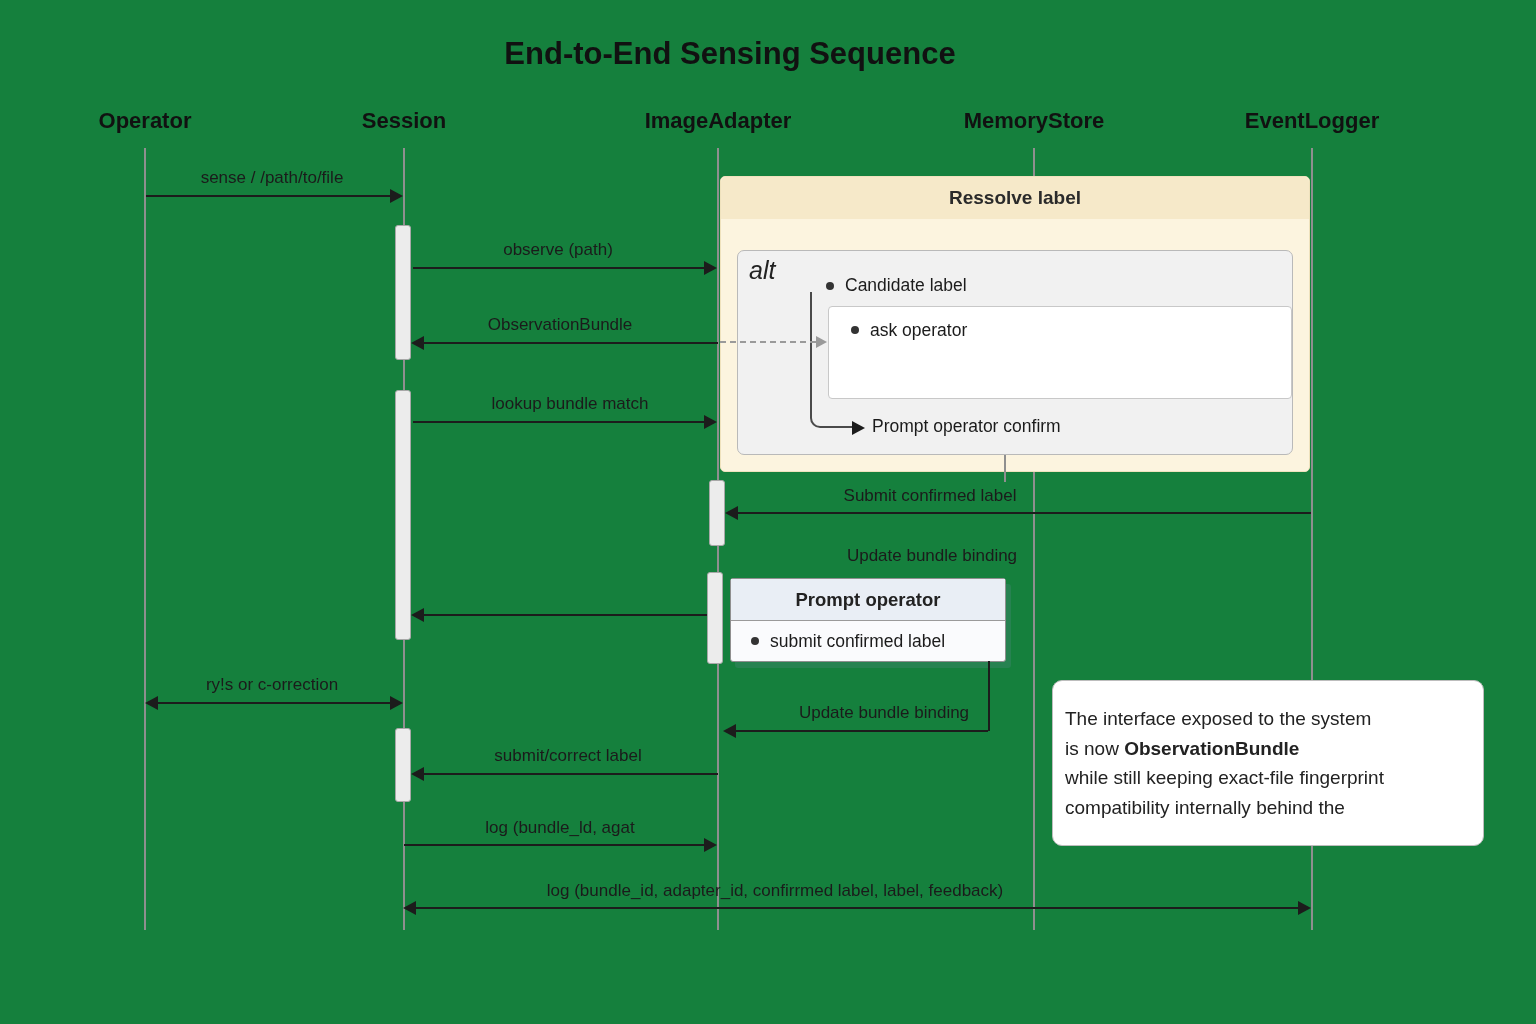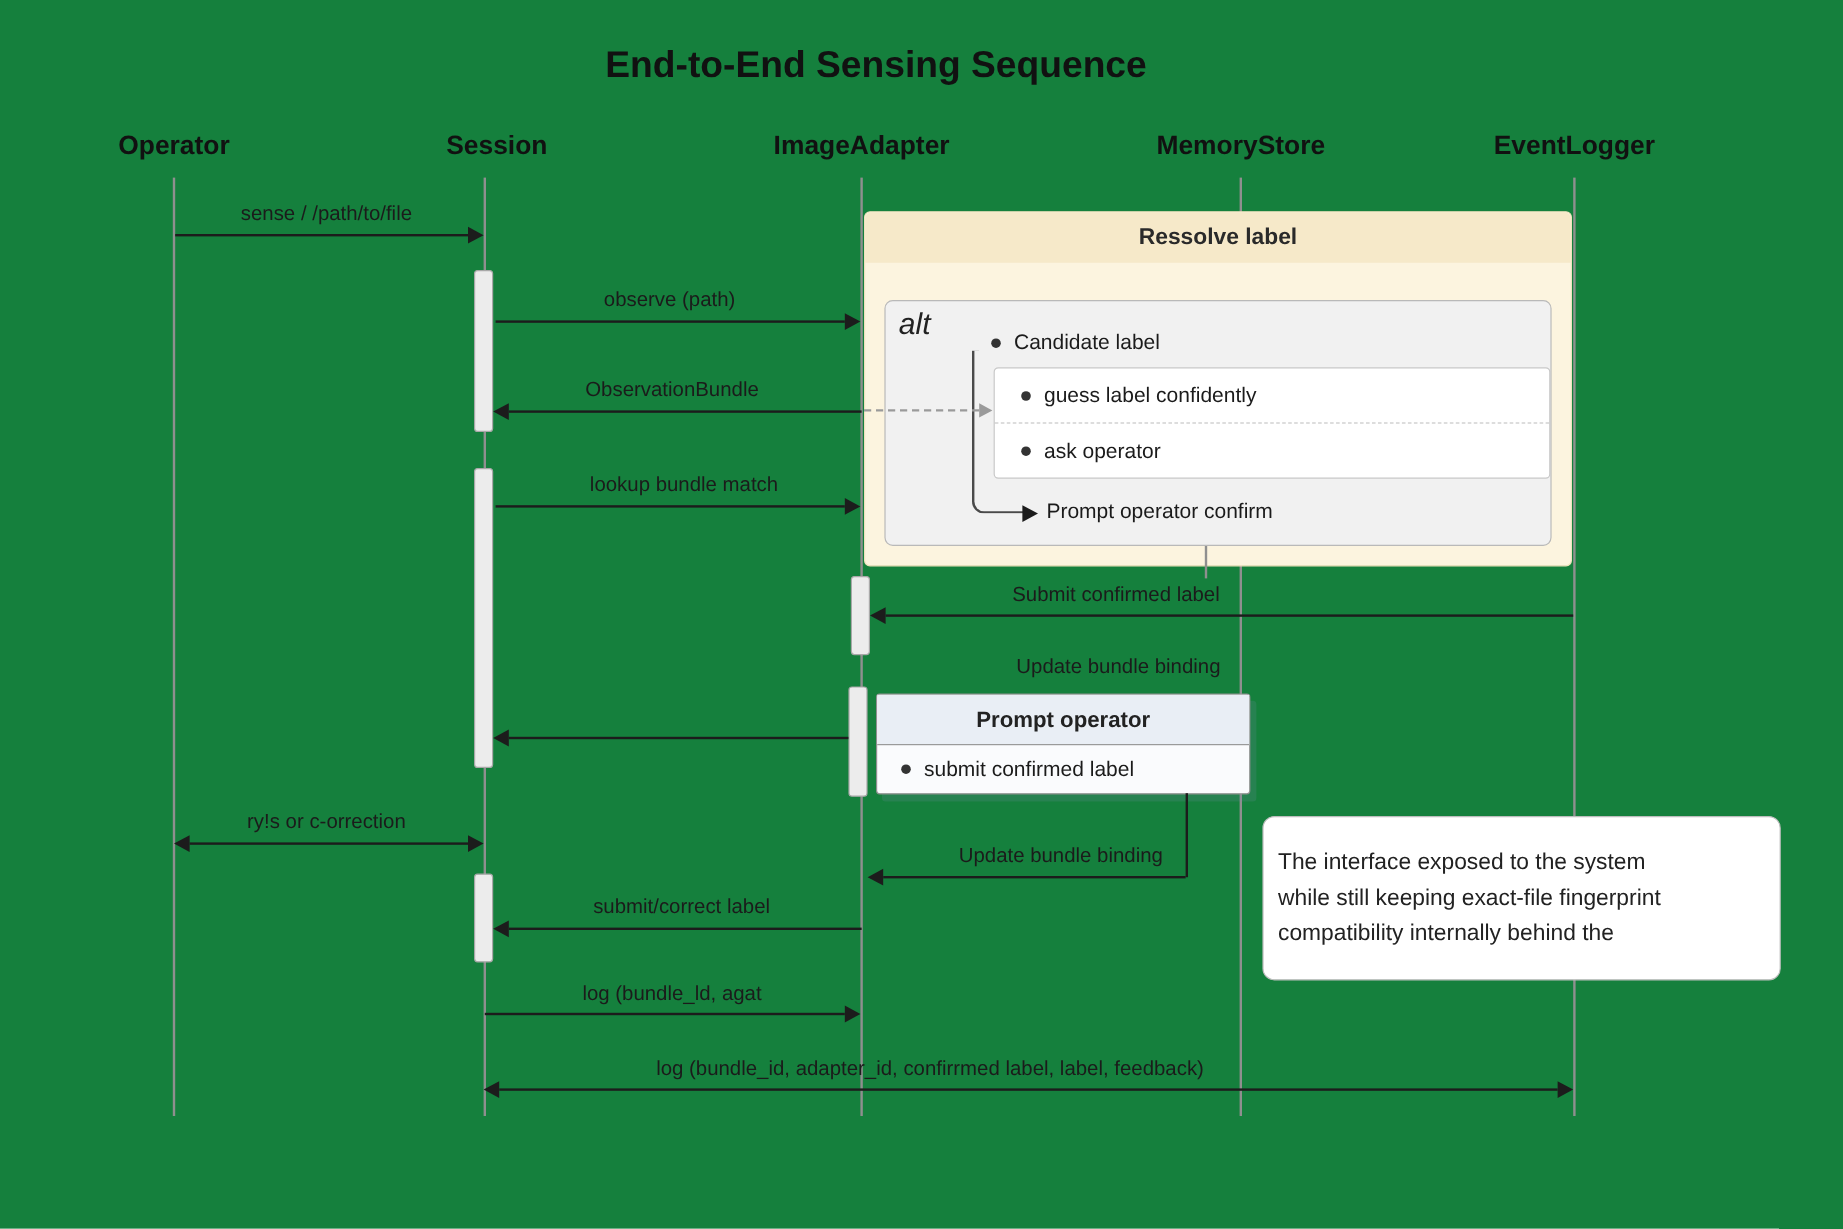--- a/index.html
+++ b/index.html
@@ -46,21 +46,21 @@
   .note b { font-weight:bold; }
 </style>
 </head>
 <body>
 
 <div class="canvas">
 
   <div class="title" style="left:730px; top:36px;">End-to-End Sensing Sequence</div>
 
   <div class="head" style="left:145px; top:108px;">Operator</div>
-  <div class="head" style="left:414px; top:108px;">Session</div>
+  <div class="head" style="left:404px; top:108px;">Session</div>
   <div class="head" style="left:718px; top:108px;">ImageAdapter</div>
   <div class="head" style="left:1034px; top:108px;">MemoryStore</div>
   <div class="head" style="left:1312px; top:108px;">EventLogger</div>
 
   <div class="lifeline" style="left:144px; top:148px; height:782px;"></div>
   <div class="lifeline" style="left:403px; top:148px; height:782px;"></div>
   <div class="lifeline" style="left:717px; top:148px; height:782px;"></div>
   <div class="lifeline" style="left:1033px; top:148px; height:782px;"></div>
   <div class="lifeline" style="left:1311px; top:148px; height:782px;"></div>
 
@@ -76,24 +76,20 @@
     <span>Candidate label</span>
   </div>
 
   <div class="connector" style="left:810px; top:292px; width:46px; height:136px;"></div>
   <div class="ah r" style="left:852px; top:421px;"></div>
   <div class="bullet-row" style="left:872px; top:416px;">
     <span>Prompt operator confirm</span>
   </div>
 
   <div class="choicebox" style="left:828px; top:306px; width:464px; height:93px;">
-    <div class="row first">
-      <span class="dot"></span>
-      <span>guess label confidently</span>
-    </div>
     <div class="row">
       <span class="dot"></span>
       <span>ask operator</span>
     </div>
   </div>
 
   <div class="dashline" style="left:720px; top:341px; width:96px;"></div>
   <div class="ah gr" style="left:816px; top:336px;"></div>
 
   <div class="gvline" style="left:1004px; top:455px; height:27px;"></div>
@@ -119,21 +115,21 @@
   <div class="msg" style="left:558px; top:394px;margin-left:12px;">lookup bundle match</div>
   <div class="line" style="left:413px; top:421px; width:291px;"></div>
   <div class="ah r" style="left:704px; top:415px;"></div>
 
   <div class="msg" style="left:930px; top:486px;">Submit confirmed label</div>
   <div class="line" style="left:738px; top:512px; width:573px;"></div>
   <div class="ah l" style="left:725px; top:506px;"></div>
 
   <div class="msg" style="left:932px; top:546px;">Update bundle binding</div>
 
-  <div class="promptbox" style="left:730px; top:578px; width:312px; height:84px;">
+  <div class="promptbox" style="left:730px; top:578px; width:276px; height:84px;">
     <div class="pb-header">Prompt operator</div>
     <div class="pb-body">
       <span class="dot"></span>
       <span>submit confirmed label</span>
     </div>
   </div>
 
   <div class="line" style="left:424px; top:614px; width:283px;"></div>
   <div class="ah l" style="left:411px; top:608px;"></div>
 
@@ -155,17 +151,18 @@
   <div class="line" style="left:404px; top:844px; width:300px;"></div>
   <div class="ah r" style="left:704px; top:838px;"></div>
 
   <div class="msg" style="left:775px; top:881px;">log (bundle_id, adapter_id, confirrmed label, label, feedback)</div>
   <div class="line" style="left:416px; top:907px; width:882px;"></div>
   <div class="ah l" style="left:403px; top:901px;"></div>
   <div class="ah r" style="left:1298px; top:901px;"></div>
 
   <div class="note" style="left:1052px; top:680px; width:432px;padding-left:12px;">
     <div>The interface exposed to the system</div>
+    <div><span>is now </span><b>ObservationBundle</b></div>
     <div>while still keeping exact-file fingerprint</div>
     <div>compatibility internally behind the</div>
   </div>
 
 </div>
 
 </body></html>

